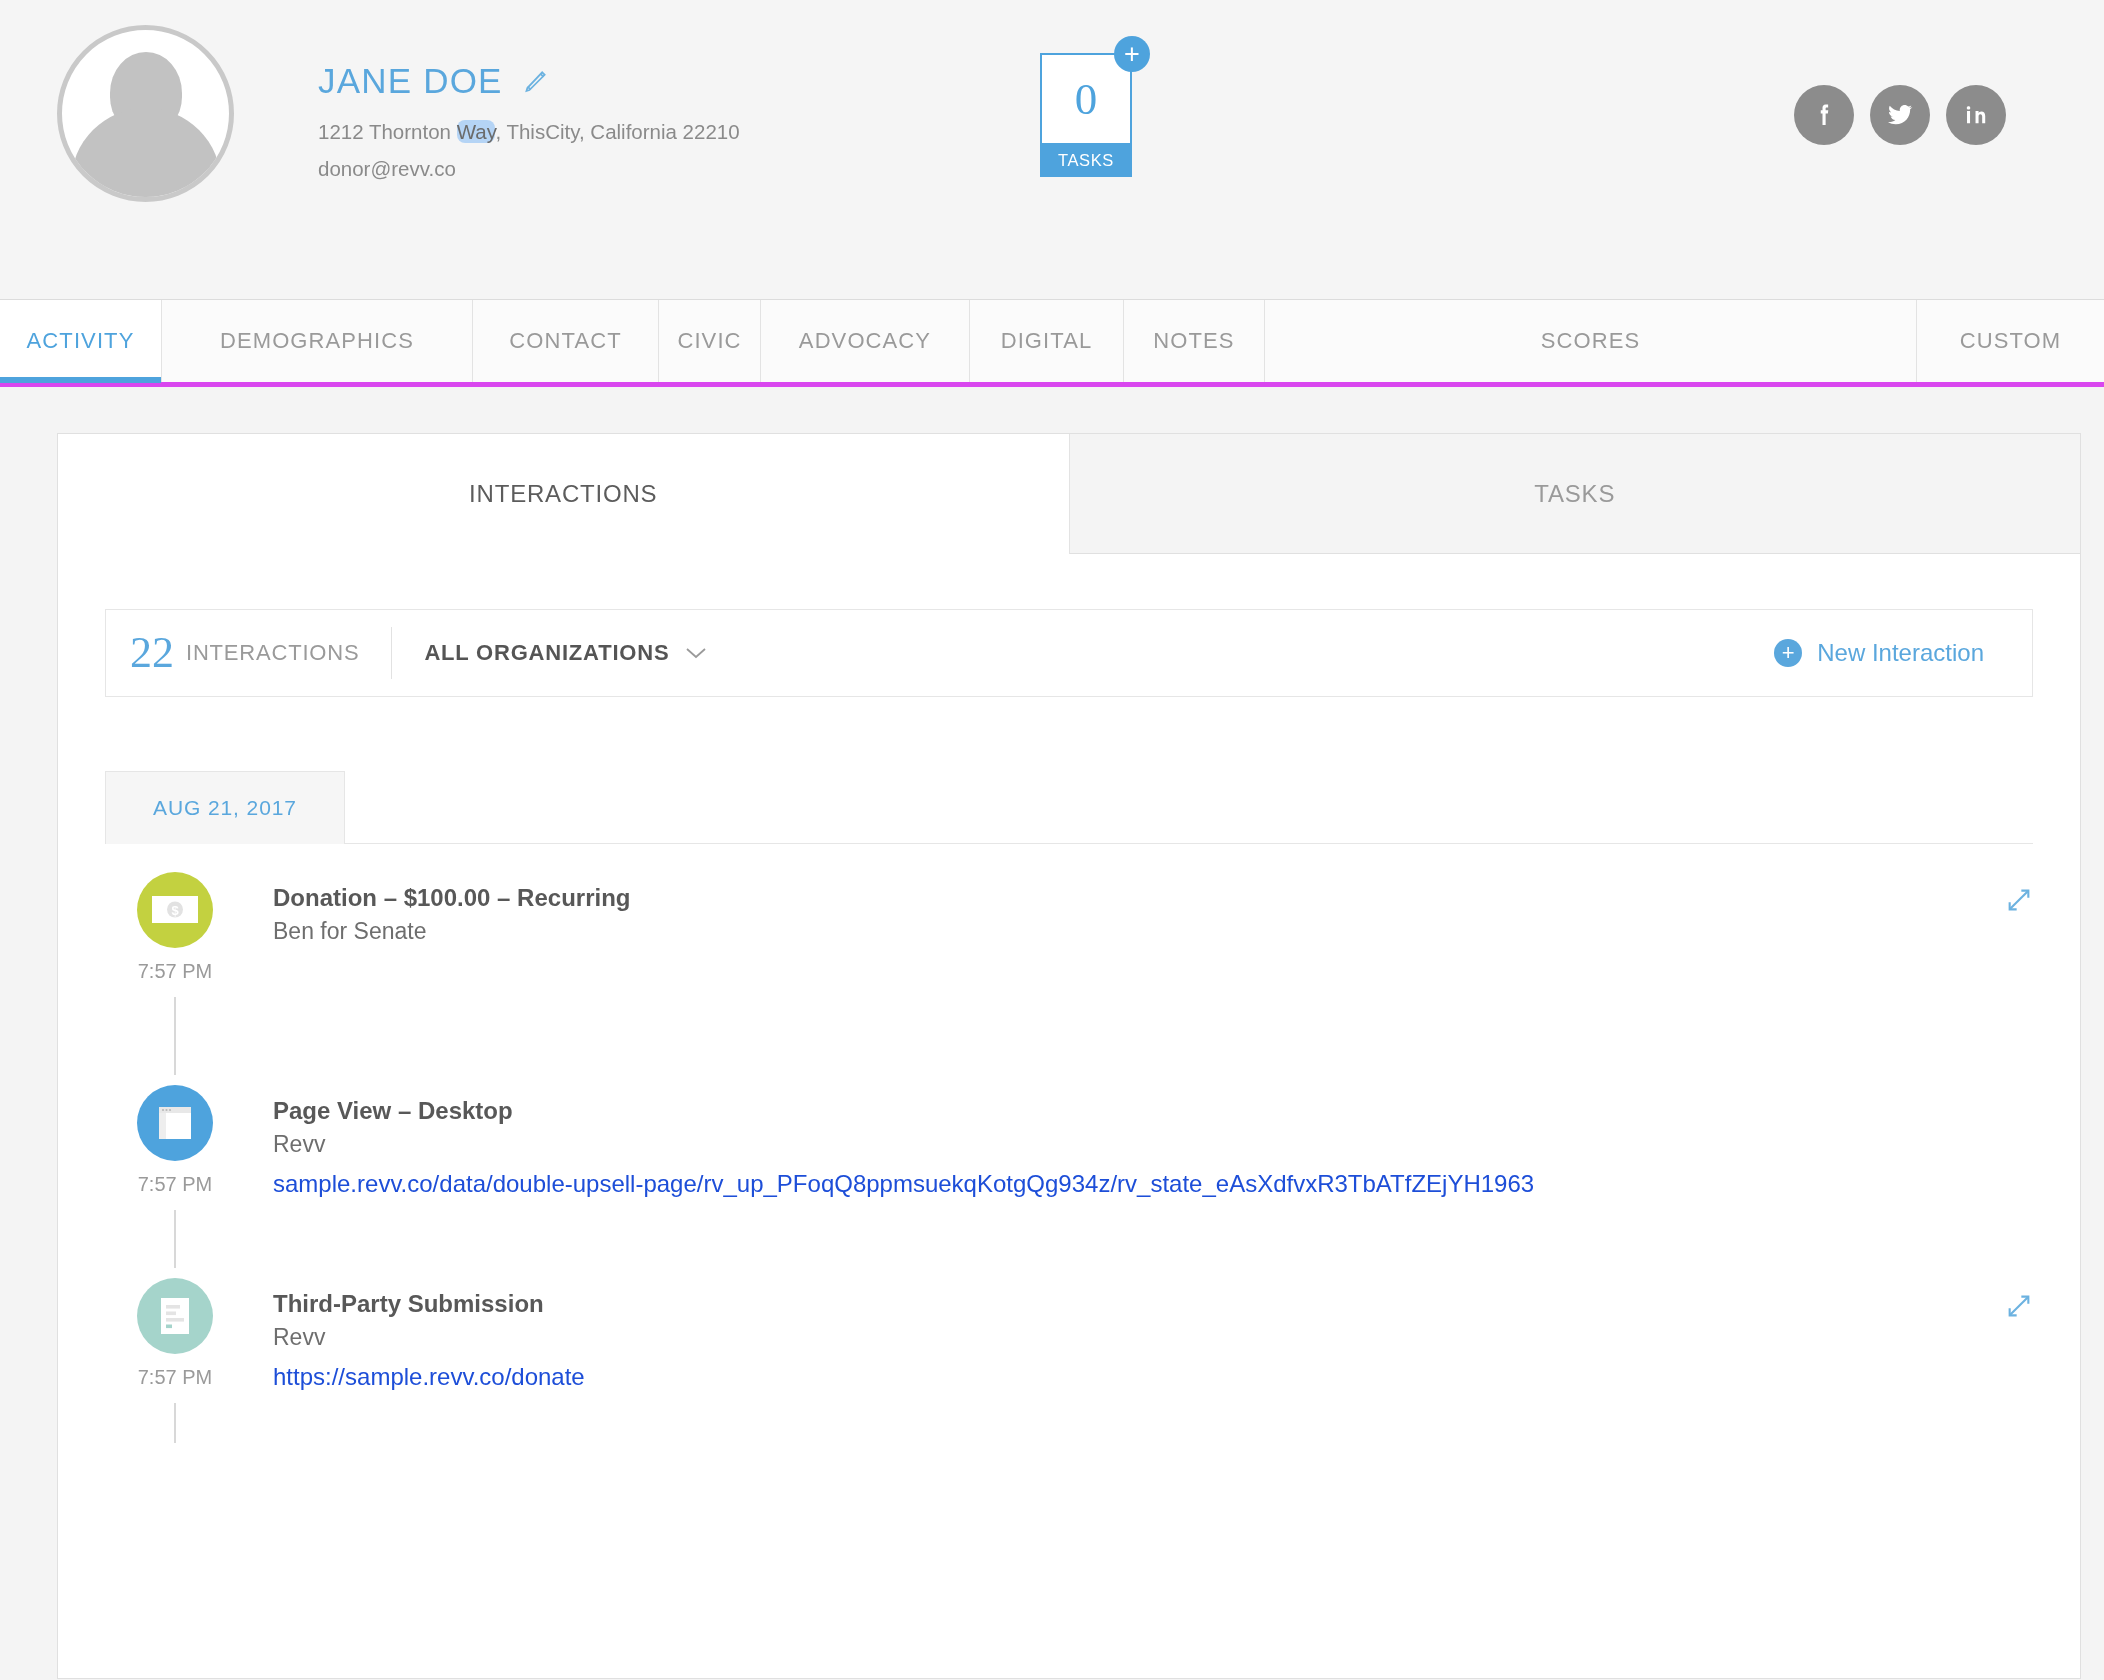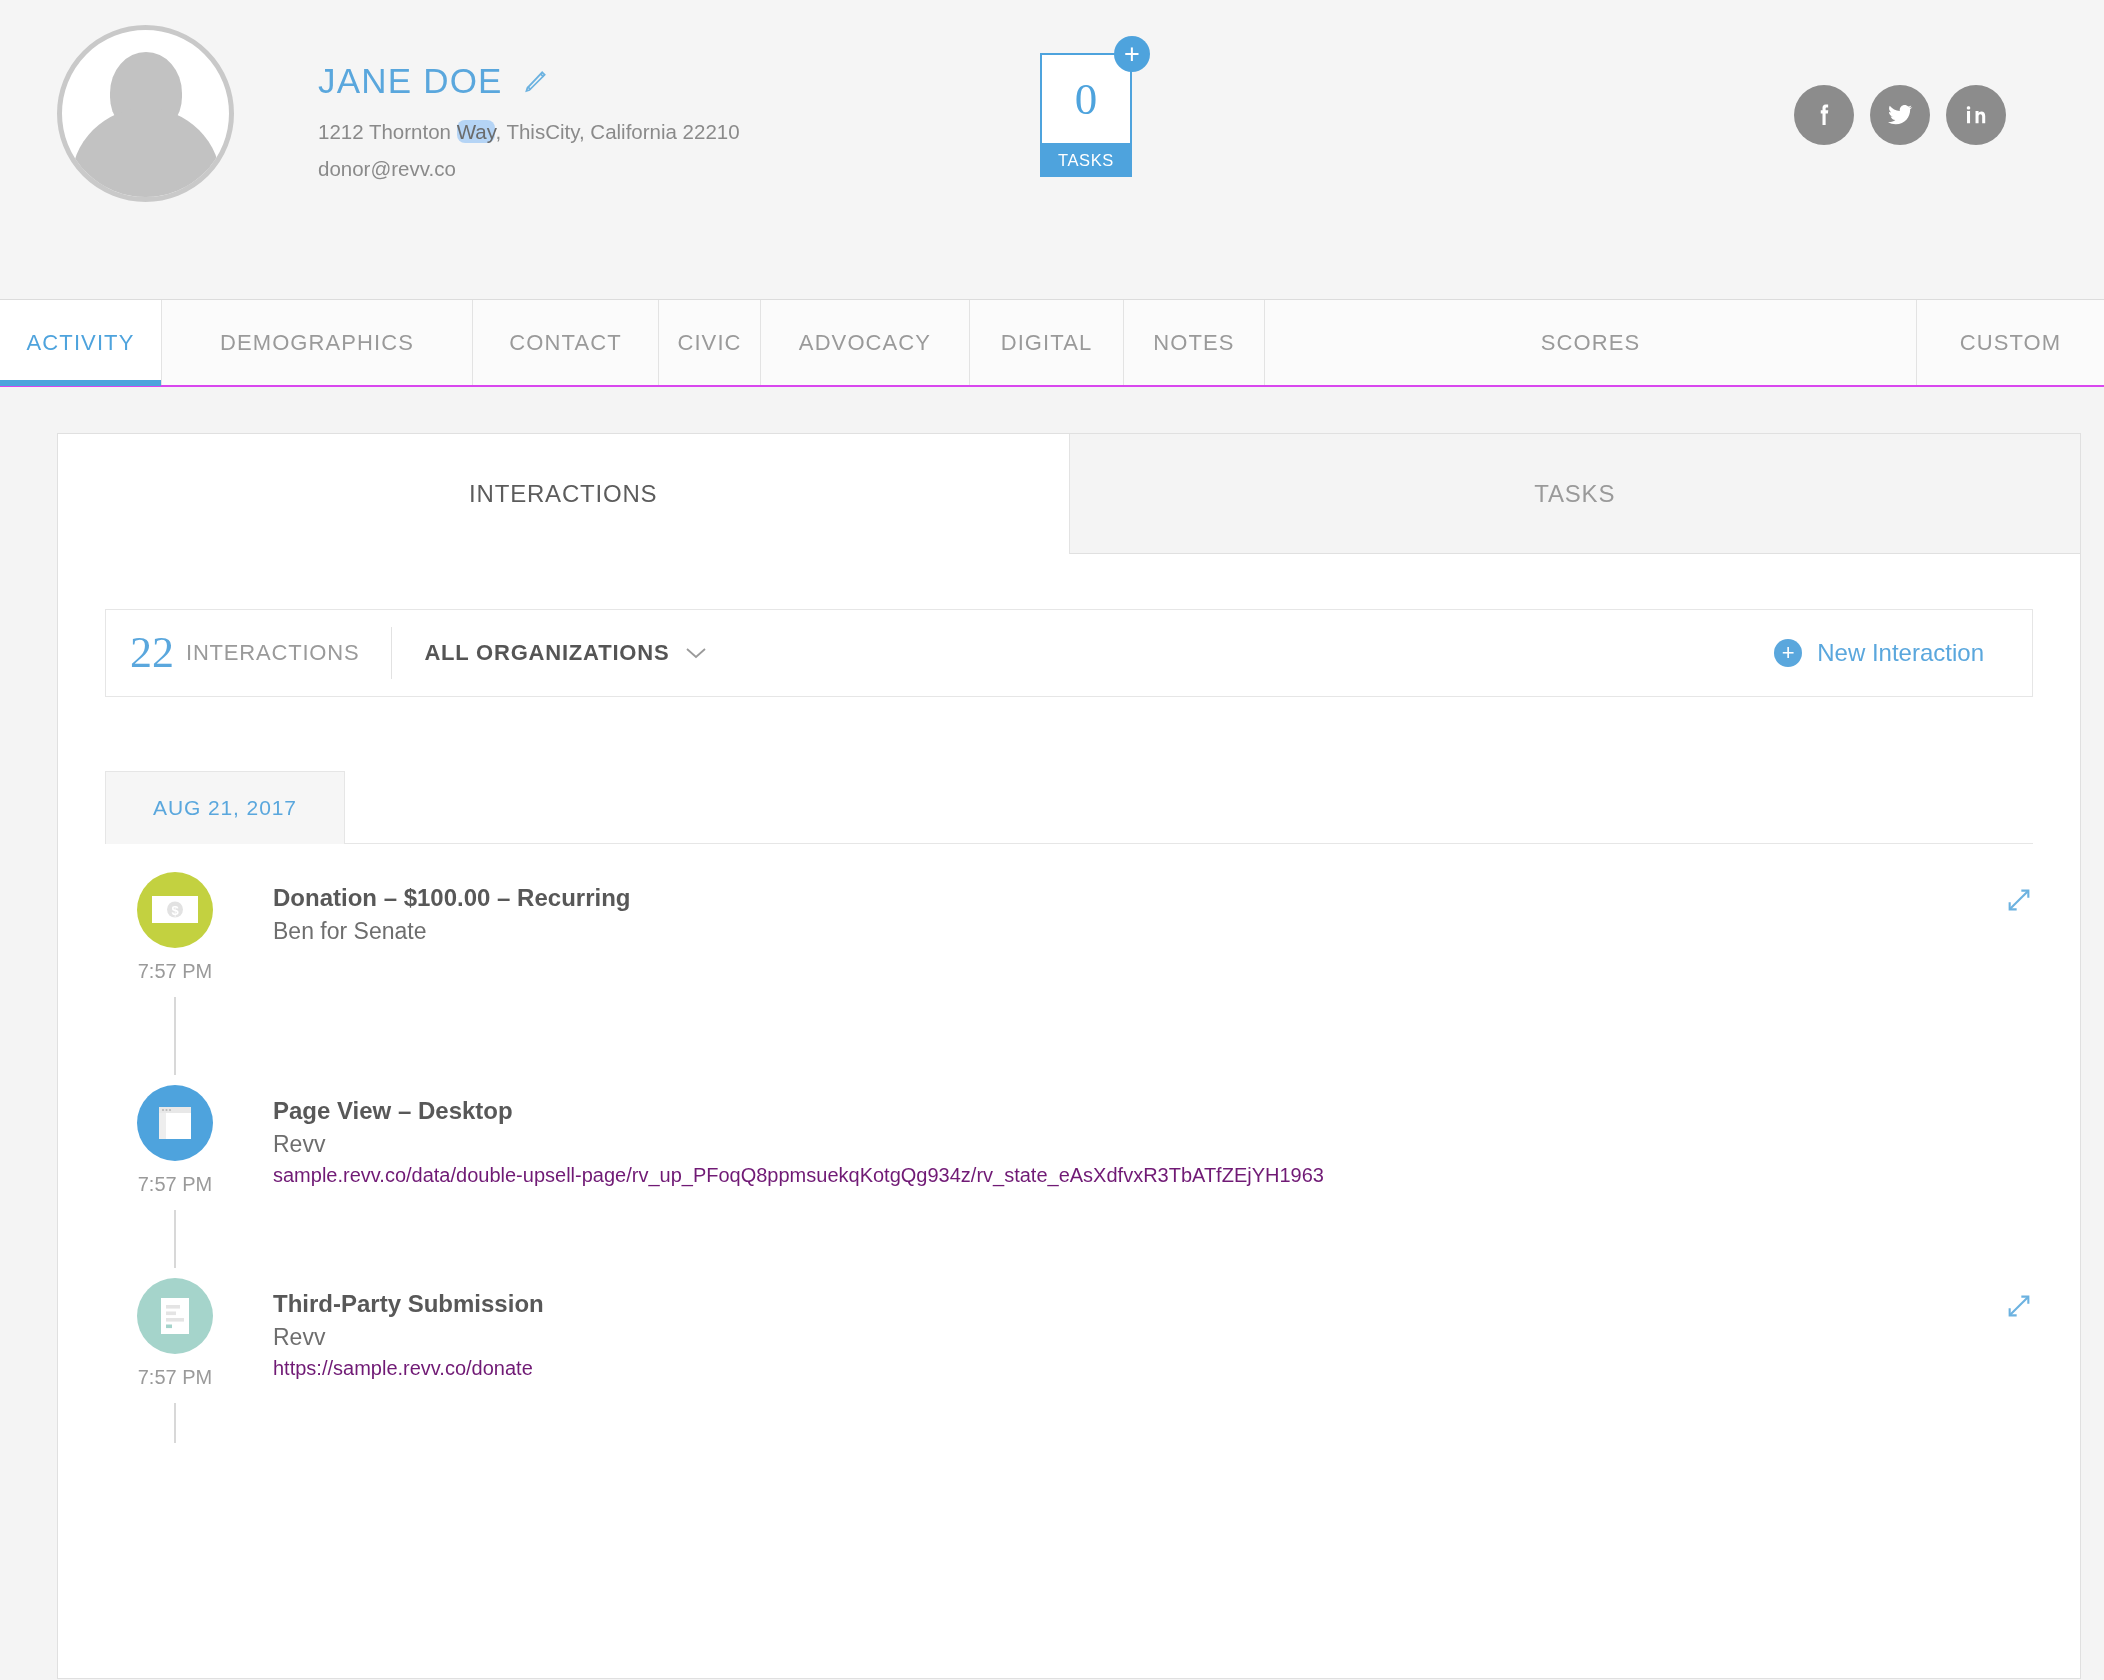--- a/index.html
+++ b/index.html
@@ -142,21 +142,21 @@
     border-radius: 50%;
     background: #8c8c8c;
     display: flex; align-items: center; justify-content: center;
   }
   .social-btn svg { display: block; }
 
   
   .main-tabs {
     display: flex;
     background: #0c4a6e;
-    border-bottom: 2px solid #d946ef;
+    border-bottom: 5px solid #d946ef;
     height: 87px;
     justify-content: center;
   }
   .main-tab {
     position: relative;
     display: flex;
     align-items: center;
     justify-content: center;
     font-size: 22px;
     letter-spacing: 1.1px;
@@ -329,24 +329,24 @@
     color: #585858;
     line-height: 1.32;
   }
   .tl-org {
     font-size: 23px;
     color: #6e6e6e;
     line-height: 1.35;
     margin-top: 2px;
   }
   .tl-url {
-    font-size: 20px;
-    color: #701a75;
+    font-size: 24px;
+    color: #1d4ed8;
     line-height: 1.35;
-    margin-top: 2px;
+    margin-top: 8px;
     word-break: break-all;
   }
   .tl-expand {
     position: absolute;
     right: 0;
     top: 14px;
   }
   .item-gap-1 .tl-connector { min-height: 78px; }
   .item-gap-2 .tl-connector { min-height: 58px; }
 </style>

